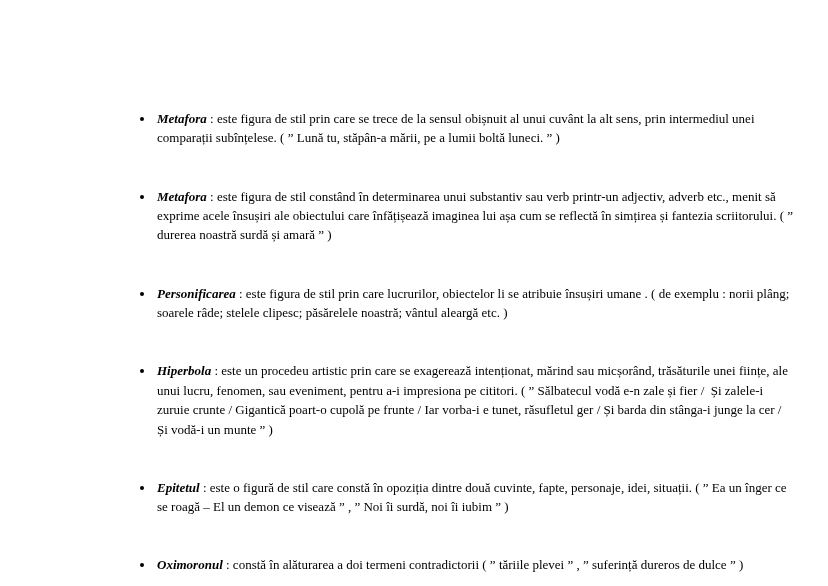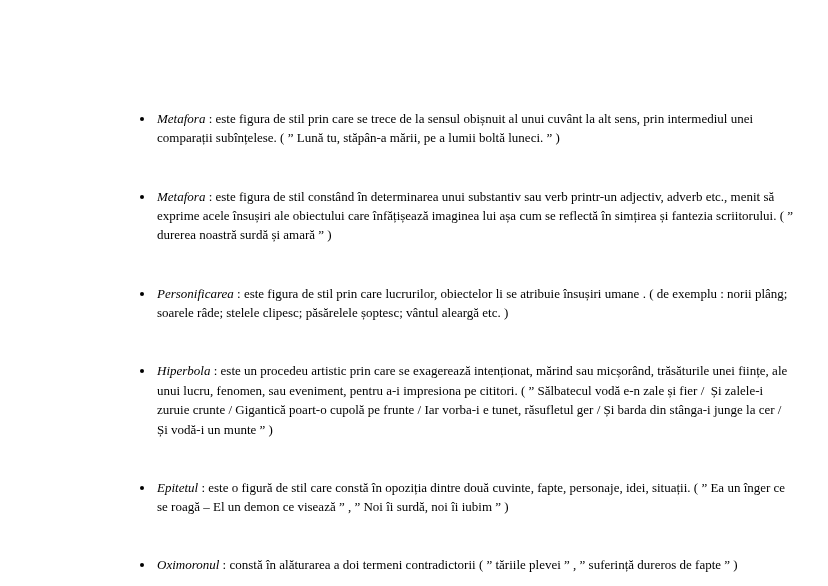--- a/index.html
+++ b/index.html
@@ -21,36 +21,36 @@
     white-space: pre-wrap;
   }
   ul {
     margin: 0;
     padding: 0;
     list-style: disc outside;
   }
   ul.lvl1 { padding-left: 93px; }
   li { padding-left: 2px; }
   .term {
-    font-weight: normal;
+    font-weight: bold;
     font-style: italic;
   }
 </style>
 </head>
 <body>
 
 <div class="doc">
 
   <ul class="lvl1">
     <li><span class="term">Metafora</span><span> : este figura de stil prin care se trece de la sensul obișnuit al unui cuvânt la alt sens, prin intermediul unei comparații subînțelese. ( ” Lună tu, stăpân-a mării, pe a lumii boltă luneci. ” )</span></li>
     <li><span class="term">Metafora</span><span> : este figura de stil constând în determinarea unui substantiv sau verb printr-un adjectiv, adverb etc., menit să exprime acele însușiri ale obiectului care înfățișează imaginea lui așa cum se reflectă în simțirea și fantezia scriitorului. ( ” durerea noastră surdă și amară ” )</span></li>
-    <li><span class="term">Personificarea</span><span> : este figura de stil prin care lucrurilor, obiectelor li se atribuie însușiri umane . ( de exemplu : norii plâng; soarele râde; stelele clipesc; păsărelele șoptesc; vântul aleargă etc. )</span></li>
+    <li><span class="term">Personificarea</span><span> : este figura de stil prin care lucrurilor, obiectelor li se atribuie însușiri umane . ( de exemplu : norii plâng; soarele râde; stelele clipesc; păsărelele noastră; vântul aleargă etc. )</span></li>
     <li><span class="term">Hiperbola</span><span> : este un procedeu artistic prin care se exagerează intenționat, mărind sau micșorând, trăsăturile unei ființe, ale unui lucru, fenomen, sau eveniment, pentru a-i impresiona pe cititori. ( ” Sălbatecul vodă e-n zale și fier /  Și zalele-i zuruie crunte / Gigantică poart-o cupolă pe frunte / Iar vorba-i e tunet, răsufletul ger / Și barda din stânga-i junge la cer / Și vodă-i un munte ” )</span></li>
     <li><span class="term">Epitetul</span><span> : este o figură de stil care constă în opoziția dintre două cuvinte, fapte, personaje, idei, situații. ( ” Ea un înger ce se roagă – El un demon ce visează ” , ” Noi îi surdă, noi îi iubim ” )</span></li>
-    <li><span class="term">Oximoronul</span><span> : constă în alăturarea a doi termeni contradictorii ( ” tăriile plevei ” , ” suferință dureros de fapte ” )</span></li>
+    <li><span class="term">Oximoronul</span><span> : constă în alăturarea a doi termeni contradictorii ( ” tăriile plevei ” , ” suferință dureros de dulce ” )</span></li>
   </ul>
 
   
 
   
 
   
 
   
 

